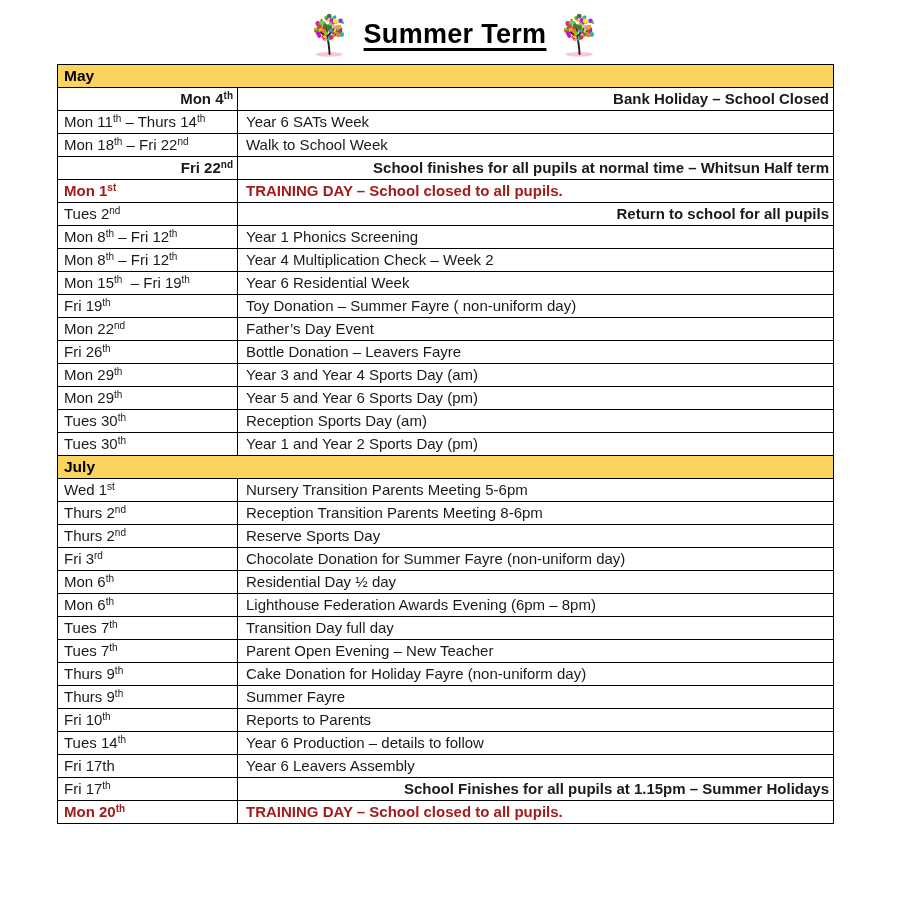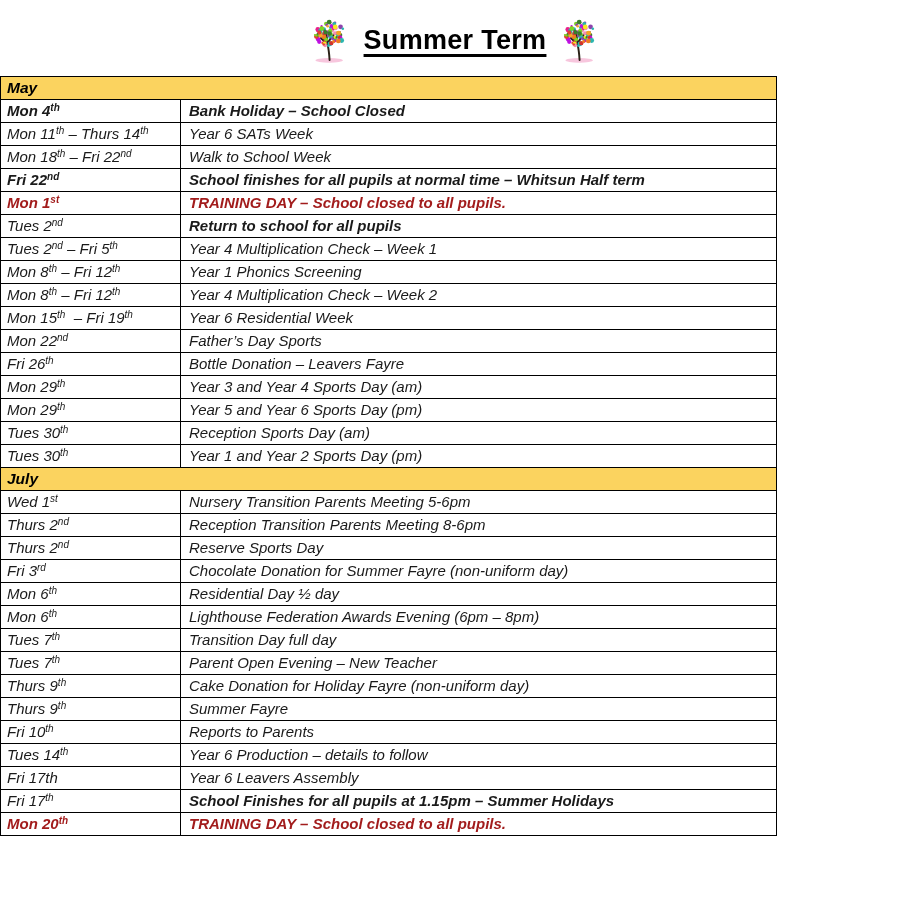--- a/index.html
+++ b/index.html
@@ -9,43 +9,43 @@
     --text:#1a1a1a;
   }
   *{ box-sizing:border-box; }
   html,body{ margin:0; padding:0; }
   body{
     width:910px; height:911px; background:#ffffff; overflow:hidden;
     font-family:"Liberation Sans", sans-serif; color:var(--text);
   }
   .page-header{
     display:flex; align-items:center; justify-content:center;
-    gap:8px; height:76px; padding-top:5px;
+    gap:8px; height:64px; padding-top:5px;
   }
   .title{
     margin:0; font-size:27px; font-weight:700; color:#000;
     text-decoration:underline; text-decoration-thickness:3px; text-underline-offset:5px;
     letter-spacing:0.3px;
   }
   .tree{ width:52px; height:47px; display:block; }
   table.calendar{
     border-collapse:collapse; table-layout:fixed;
-    width:776px; font-style:italic;
+    width:776px; margin-left:57px;
   }
   td{
     border:1.5px solid var(--border);
     height:23px; padding:1px 4px 1px 6px;
     font-size:15px; line-height:1.1; vertical-align:middle;
     overflow:hidden; white-space:nowrap;
   }
   .month-row td{
     background:var(--month-bg); font-weight:700; font-size:15.5px; color:#000;
   }
   .event-cell{ padding-left:8px; }
-  .b{ font-weight:700; }
+  .b{ font-weight:700;text-align:right; }
   tr.red td{ color:var(--red); font-weight:700; }
   sup{ font-size:10px; line-height:0; position:relative; top:1px; vertical-align:super; }
 </style>
 </head>
 <body>
 
 <div class="page-header">
   <svg class="tree" viewBox="0 0 64 58" aria-hidden="true">
     <ellipse cx="31" cy="53.5" rx="17" ry="3" fill="#f2a0c6" opacity="0.6"></ellipse>
     <g fill="none" stroke="#2b2117" stroke-width="2.4" stroke-linecap="round">
@@ -270,38 +270,38 @@
       </tr>
       <tr class="red">
         <td class="date-cell">Mon 1<sup>st</sup></td>
         <td class="event-cell">TRAINING DAY – School closed to all pupils.</td>
       </tr>
       <tr>
         <td class="date-cell">Tues 2<sup>nd</sup></td>
         <td class="event-cell b">Return to school for all pupils</td>
       </tr>
       <tr>
-        <td class="date-cell">Tues 2<sup>nd</sup> – Fri 5<sup>th</sup></td>
-        <td class="event-cell">Year 4 Multiplication Check – Week 1</td>
-      </tr>
-      <tr>
         <td class="date-cell">Mon 8<sup>th</sup> – Fri 12<sup>th</sup></td>
         <td class="event-cell">Year 1 Phonics Screening</td>
       </tr>
       <tr>
         <td class="date-cell">Mon 8<sup>th</sup> – Fri 12<sup>th</sup></td>
         <td class="event-cell">Year 4 Multiplication Check – Week 2</td>
       </tr>
       <tr>
         <td class="date-cell">Mon 15<sup>th</sup>&nbsp; – Fri 19<sup>th</sup></td>
         <td class="event-cell">Year 6 Residential Week</td>
       </tr>
       <tr>
+        <td class="date-cell">Fri 19<sup>th</sup></td>
+        <td class="event-cell">Toy Donation – Summer Fayre ( non-uniform day)</td>
+      </tr>
+      <tr>
         <td class="date-cell">Mon 22<sup>nd</sup></td>
-        <td class="event-cell">Father’s Day Sports</td>
+        <td class="event-cell">Father’s Day Event</td>
       </tr>
       <tr>
         <td class="date-cell">Fri 26<sup>th</sup></td>
         <td class="event-cell">Bottle Donation – Leavers Fayre</td>
       </tr>
       <tr>
         <td class="date-cell">Mon 29<sup>th</sup></td>
         <td class="event-cell">Year 3 and Year 4 Sports Day (am)</td>
       </tr>
       <tr>

